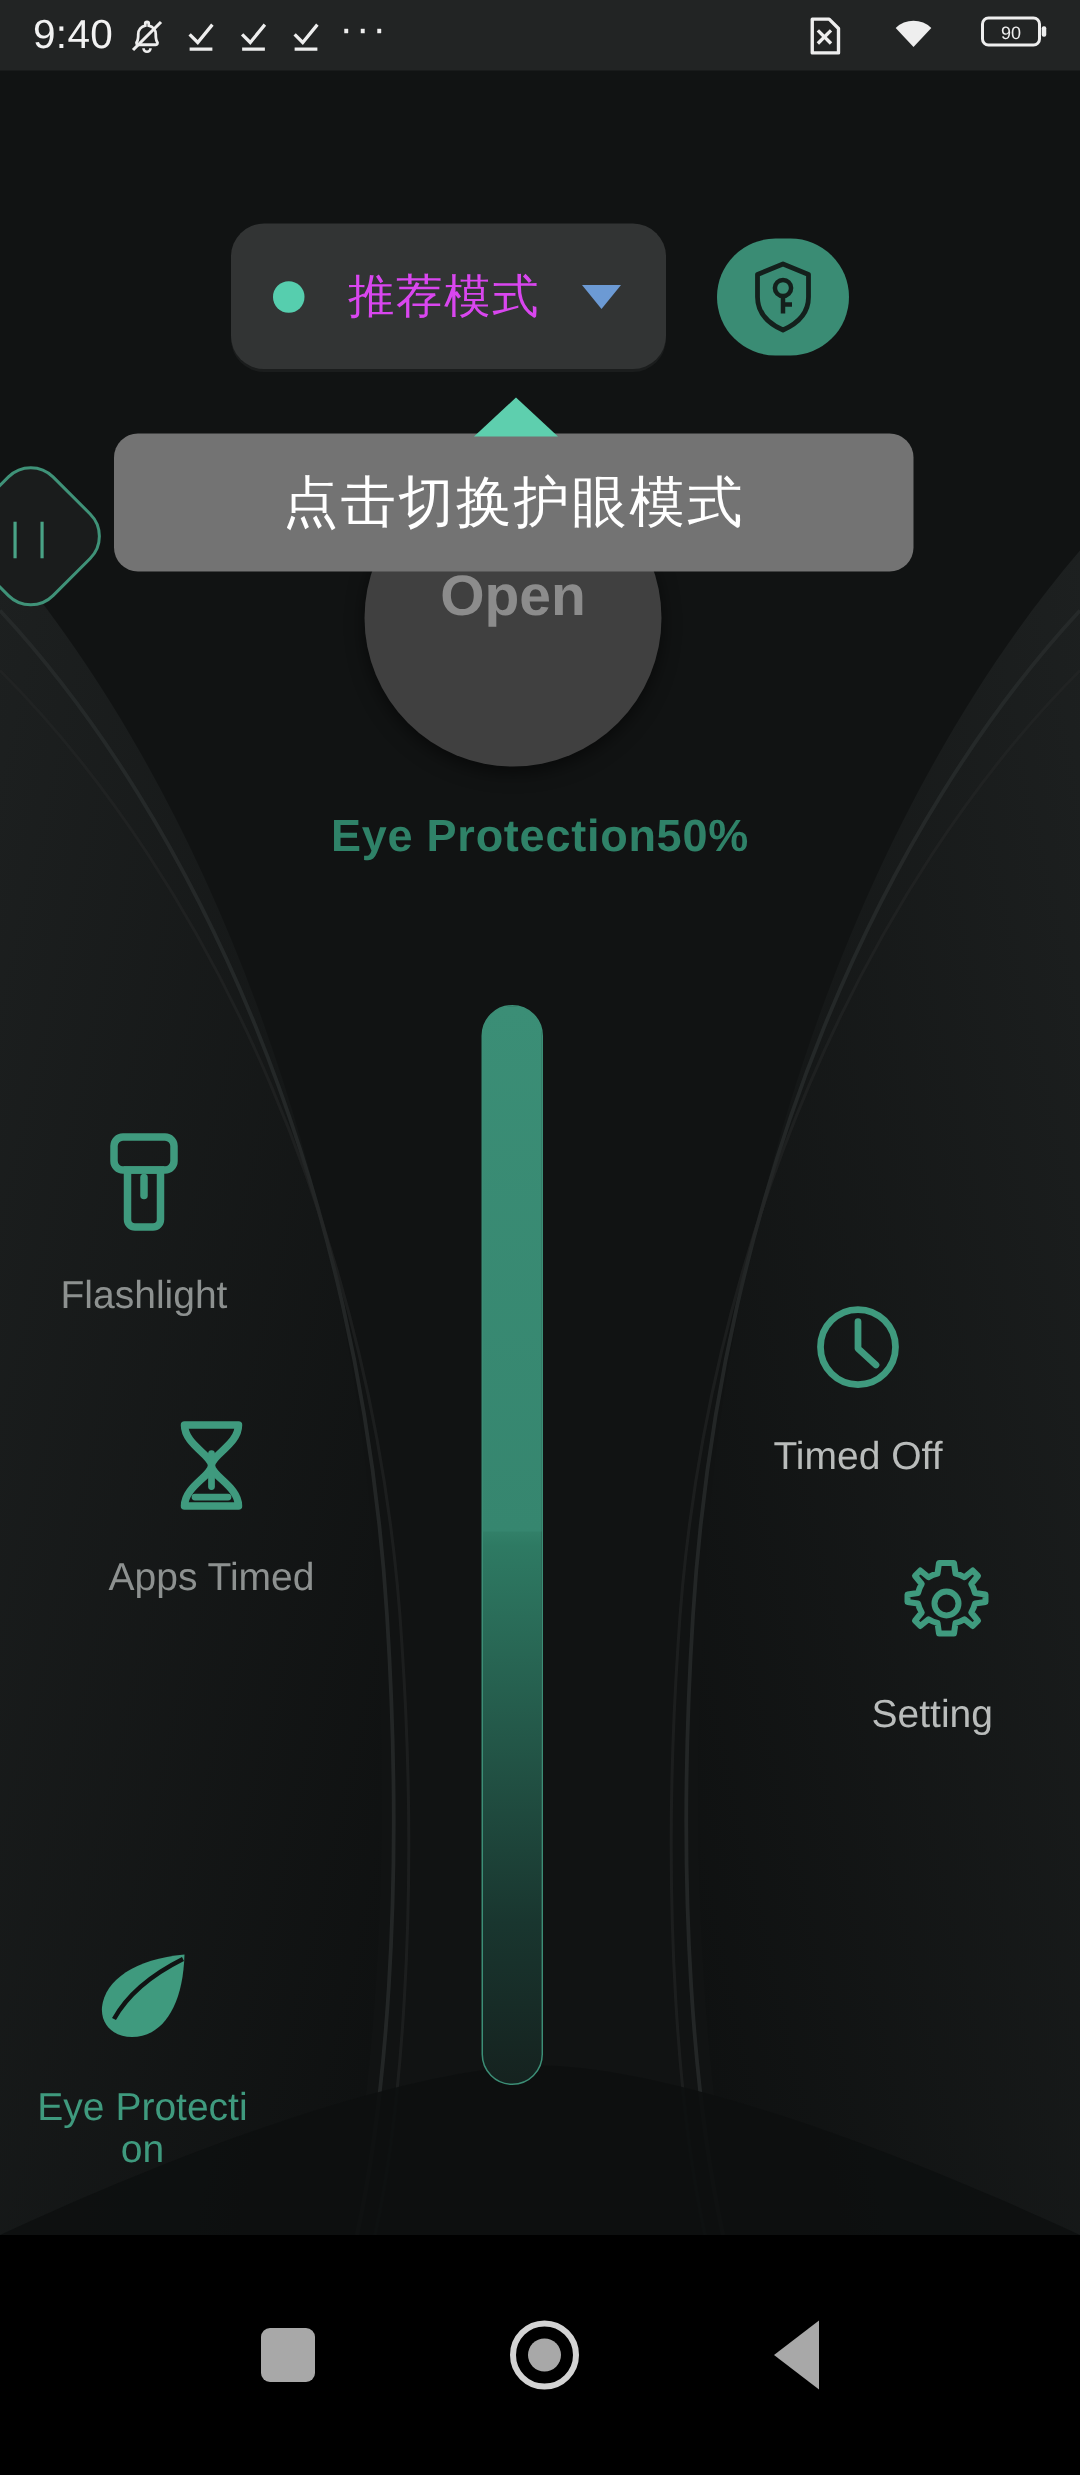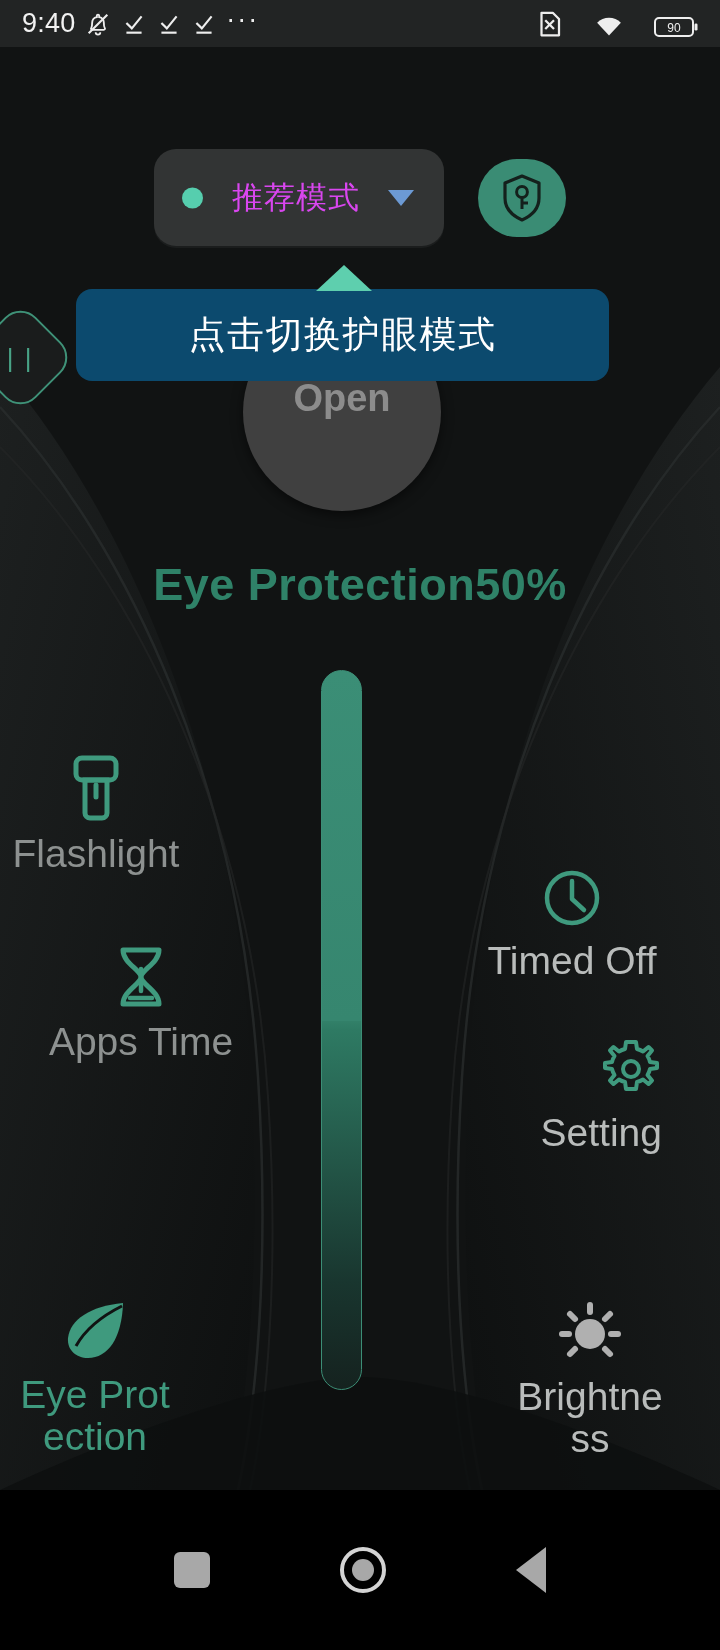--- a/index.html
+++ b/index.html
@@ -19,21 +19,21 @@
   
   #statusbar {
     position:absolute; left:0; top:0; width:720px; height:47px;
     background:#222424;
     display:flex; align-items:center;
     padding:0 22px;
     z-index:40;
   }
   #sb-left { display:flex; align-items:center; gap:9px; }
   #sb-clock { color:#f2f2f2; font-size:27px; letter-spacing:0.2px; }
-  #sb-right { margin-left:auto; display:flex; align-items:flex-end; gap:30px; }
+  #sb-right { margin-left:auto; display:flex; align-items:flex-start; gap:30px; }
   .sb-ico { display:block; }
   .sb-dots { color:#eee; font-size:27px; letter-spacing:2px; line-height:14px; padding-bottom:10px;}
 
   
   #bg-art { position:absolute; left:0; top:47px; width:720px; height:1443px; z-index:1; }
 
   
   #mode-row {
     position:absolute; top:149px; left:0; width:720px;
     display:flex; align-items:center; justify-content:center; gap:34px;
@@ -76,21 +76,21 @@
   #tooltip-arrow {
     position:absolute; left:240px; top:0;
     width:0; height:0;
     border-left:28px solid transparent;
     border-right:28px solid transparent;
     border-bottom:26px solid #5ecfae;
   }
   #tooltip-box {
     margin-top:24px;
     width:533px; height:92px;
-    background:#0c4a6e;
+    background:#737373;
     border-radius:16px;
     display:flex; align-items:center; justify-content:center;
   }
   #tooltip-text {
     color:#ffffff; font-size:37px; letter-spacing:1.5px;
   }
 
   
   #open-circle {
     position:absolute; left:243px; top:313px;
@@ -101,23 +101,23 @@
     z-index:10;
     box-shadow:0 4px 12px rgba(0,0,0,.5);
   }
   #open-label {
     color:#8c8c8c; font-size:38px; font-weight:bold;
     position:relative; top:-14px;
   }
 
   
   #eyeprot-pct {
-    position:absolute; top:559px; left:0; width:720px;
+    position:absolute; top:541px; left:0; width:720px;
     text-align:center;
-    color:#2f8268; font-size:45px; font-weight:bold;
+    color:#2f8268; font-size:30px; font-weight:bold;
     letter-spacing:.5px;
     z-index:15;
   }
 
   
   #slider {
     position:absolute; left:321px; top:670px;
     width:41px; height:720px;
     border-radius:21px;
     border:1.5px solid #3c8e76;
@@ -146,22 +146,22 @@
   }
 
   
   .item {
     position:absolute;
     display:flex; flex-direction:column; align-items:center;
     z-index:16;
     width:190px;
   }
   .item .lbl {
-    margin-top:12px;
-    font-size:39px;
+    margin-top:28px;
+    font-size:26px;
     text-align:center;
     line-height:1.08;
     word-break:break-all;
   }
   .lbl-green { color:#3f9a7e; }
   .lbl-grey  { color:#8d9190; }
   .lbl-lgrey { color:#b9bcbb; }
 
   #it-flashlight { left:1px;   top:755px; }
   #it-appstime   { left:46px;  top:945px; }
@@ -307,21 +307,21 @@
     </svg>
     <span class="lbl lbl-grey">Flashlight</span>
   </div>
 
   <div class="item" id="it-appstime">
     <svg width="58" height="64" viewBox="0 0 58 64">
       <path d="M11 5 h36 a0 0 0 0 1 0 0 c0 13 -18 20 -18 27 c0 7 18 14 18 27 h-36 c0-13 18-20 18-27 c0-7 -18-14 -18-27 z" fill="none" stroke="#3f9a7e" stroke-width="5" stroke-linejoin="round"></path>
       <line x1="29" y1="24" x2="29" y2="46" stroke="#3f9a7e" stroke-width="4.5" stroke-linecap="round"></line>
       <line x1="18" y1="53" x2="40" y2="53" stroke="#3f9a7e" stroke-width="4.5" stroke-linecap="round"></line>
     </svg>
-    <span class="lbl lbl-grey">Apps Time</span>
+    <span class="lbl lbl-grey">Apps Timed</span>
   </div>
 
   <div class="item" id="it-timedoff">
     <svg width="60" height="60" viewBox="0 0 60 60">
       <circle cx="30" cy="30" r="25" fill="none" stroke="#3f9a7e" stroke-width="4.5"></circle>
       <polyline points="30,13 30,31 42,42" fill="none" stroke="#3f9a7e" stroke-width="4.5" stroke-linecap="round" stroke-linejoin="round"></polyline>
     </svg>
     <span class="lbl lbl-lgrey">Timed Off</span>
   </div>
 
@@ -334,35 +334,20 @@
   </div>
 
   <div class="item" id="it-setting">
     <svg width="62" height="62" viewBox="0 0 62 62">
       <path d="M31 4 l5 0 1 7 a20 20 0 0 1 6 2.5 l5.5-4.5 3.5 3.5 -4.5 5.5 a20 20 0 0 1 2.5 6 l7 1 0 5 -7 1 a20 20 0 0 1-2.5 6 l4.5 5.5 -3.5 3.5 -5.5-4.5 a20 20 0 0 1-6 2.5 l-1 7 -5 0 -5 0 -1-7 a20 20 0 0 1-6-2.5 l-5.5 4.5 -3.5-3.5 4.5-5.5 a20 20 0 0 1-2.5-6 l-7-1 0-5 7-1 a20 20 0 0 1 2.5-6 l-4.5-5.5 3.5-3.5 5.5 4.5 a20 20 0 0 1 6-2.5 l1-7 z" fill="none" stroke="#3f9a7e" stroke-width="4" stroke-linejoin="round"></path>
       <circle cx="31" cy="31" r="8" fill="none" stroke="#3f9a7e" stroke-width="4"></circle>
     </svg>
     <span class="lbl lbl-lgrey">Setting</span>
   </div>
 
-  <div class="item" id="it-brightness">
-    <svg width="64" height="64" viewBox="0 0 64 64">
-      <circle cx="32" cy="34" r="15" fill="#b0b0b0"></circle>
-      <g stroke="#b0b0b0" stroke-width="6" stroke-linecap="round">
-        <line x1="32" y1="5" x2="32" y2="12"></line>
-        <line x1="12" y1="14" x2="17" y2="19"></line>
-        <line x1="52" y1="14" x2="47" y2="19"></line>
-        <line x1="4" y1="34" x2="11" y2="34"></line>
-        <line x1="53" y1="34" x2="60" y2="34"></line>
-        <line x1="12" y1="54" x2="17" y2="49"></line>
-        <line x1="52" y1="54" x2="47" y2="49"></line>
-      </g>
-    </svg>
-    <span class="lbl lbl-lgrey">Brightness</span>
-  </div>
 
   <div id="navbar">
     <div id="nav-square"></div>
     <div id="nav-home">
         <i></i>
       </div>
     <div id="nav-back"></div>
   </div>
 
 </div>

